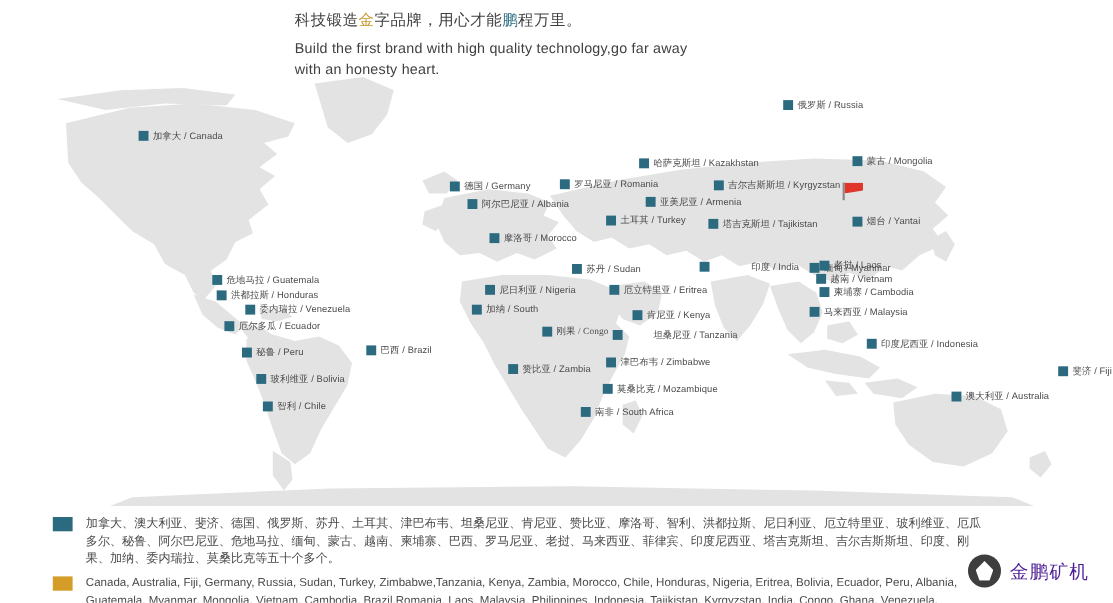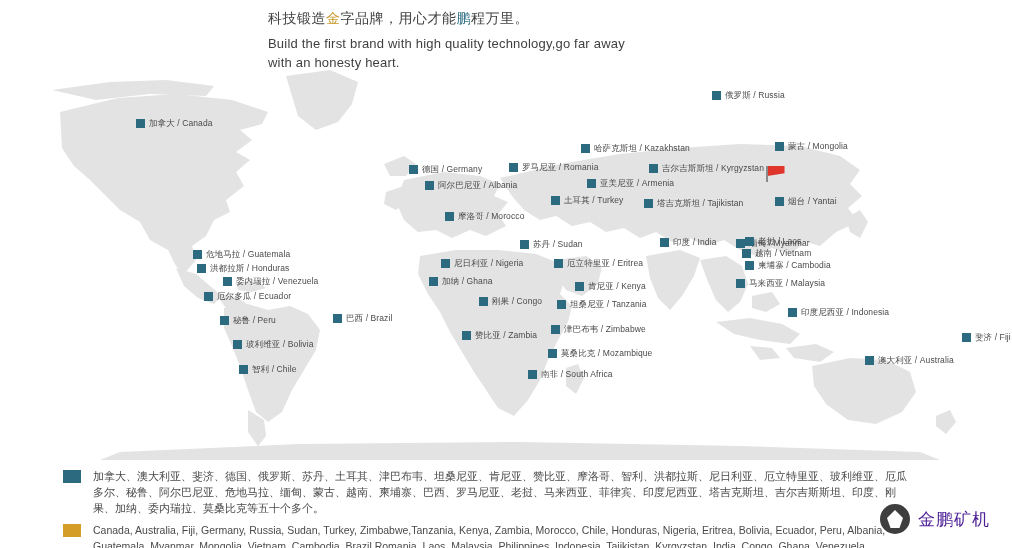--- a/index.html
+++ b/index.html
@@ -95,21 +95,20 @@
     position: absolute;
     left: 0; bottom: 0;
     width: 1012px; height: 88px;
     padding: 8px 0 0 0;
   }
   .legend-row {
     position: relative;
     display: flex;
     align-items: flex-start;
     margin-bottom: 6px;
-    padding-left: 15px;
   }
   .legend-swatch {
     width: 18px; height: 13px;
     margin-left: 48px;
     margin-right: 12px;
     flex: 0 0 auto;
     margin-top: 2px;
   }
   .sw-teal { background: #2c6a80; }
   .sw-gold { background: #d39d28; }
@@ -209,21 +208,21 @@
       </g>
     </svg>
 
     <div class="flag" style="left:766px; top:106px;">
       <span class="pole"></span>
       <span class="cloth" style="background: rgb(224, 53, 43);"></span>
     </div>
   </div>
 
   <div id="markers-layer">
-      <div class="marker" style="left: 136px; top: 118px;">
+      <div class="marker" style="left: 126px; top: 118px;">
         <span class="sq" style="background: rgb(44, 106, 128);"></span>
         <span class="lbl">加拿大 / Canada</span>
       </div>
       <div class="marker" style="left: 712px; top: 90px;">
         <span class="sq" style="background: rgb(44, 106, 128);"></span>
         <span class="lbl">俄罗斯 / Russia</span>
       </div>
       <div class="marker" style="left: 581px; top: 143px;">
         <span class="sq" style="background: rgb(44, 106, 128);"></span>
         <span class="lbl">哈萨克斯坦 / Kazakhstan</span>
@@ -269,21 +268,21 @@
         <span class="lbl">摩洛哥 / Morocco</span>
       </div>
       <div class="marker" style="left: 736px; top: 238px;">
         <span class="sq" style="background: rgb(44, 106, 128);"></span>
         <span class="lbl">缅甸 / Myanmar</span>
       </div>
       <div class="marker" style="left: 520px; top: 239px;">
         <span class="sq" style="background: rgb(44, 106, 128);"></span>
         <span class="lbl">苏丹 / Sudan</span>
       </div>
-      <div class="marker" style="left: 660px; top: 237px;">
+      <div class="marker" style="left: 636px; top: 237px; gap: 34px;">
         <span class="sq" style="background: rgb(44, 106, 128);"></span>
         <span class="lbl">印度 / India</span>
       </div>
       <div class="marker" style="left: 745px; top: 236px;">
         <span class="sq" style="background: rgb(44, 106, 128);"></span>
         <span class="lbl">老挝 / Laos</span>
       </div>
       <div class="marker" style="left: 193px; top: 249px;">
         <span class="sq" style="background: rgb(44, 106, 128);"></span>
         <span class="lbl">危地马拉 / Guatemala</span>
@@ -303,43 +302,43 @@
       <div class="marker" style="left: 554px; top: 258px;">
         <span class="sq" style="background: rgb(44, 106, 128);"></span>
         <span class="lbl">厄立特里亚 / Eritrea</span>
       </div>
       <div class="marker" style="left: 745px; top: 260px;">
         <span class="sq" style="background: rgb(44, 106, 128);"></span>
         <span class="lbl">柬埔寨 / Cambodia</span>
       </div>
       <div class="marker" style="left: 429px; top: 276px;">
         <span class="sq" style="background: rgb(44, 106, 128);"></span>
-        <span class="lbl">加纳 / Ghana</span>
+        <span class="lbl">加纳 / South</span>
       </div>
       <div class="marker" style="left: 223px; top: 276px;">
         <span class="sq" style="background: rgb(44, 106, 128);"></span>
         <span class="lbl">委内瑞拉 / Venezuela</span>
       </div>
       <div class="marker" style="left: 551px; top: 281px; padding-left: 24px;">
         <span class="sq" style="background: rgb(44, 106, 128);"></span>
         <span class="lbl">肯尼亚 / Kenya</span>
       </div>
       <div class="marker" style="left: 736px; top: 278px;">
         <span class="sq" style="background: rgb(44, 106, 128);"></span>
         <span class="lbl">马来西亚 / Malaysia</span>
       </div>
       <div class="marker" style="left: 204px; top: 291px;">
         <span class="sq" style="background: rgb(44, 106, 128);"></span>
         <span class="lbl">厄尔多瓜 / Ecuador</span>
       </div>
-      <div class="marker" style="left: 479px; top: 296px;">
+      <div class="marker" style="left: 493px; top: 296px; font-family: Liberation Serif, serif;">
         <span class="sq" style="background: rgb(44, 106, 128);"></span>
         <span class="lbl">刚果 / Congo</span>
       </div>
-      <div class="marker" style="left: 557px; top: 299px;">
+      <div class="marker" style="left: 557px; top: 299px; gap: 24px;">
         <span class="sq" style="background: rgb(44, 106, 128);"></span>
         <span class="lbl">坦桑尼亚 / Tanzania</span>
       </div>
       <div class="marker" style="left: 788px; top: 307px;">
         <span class="sq" style="background: rgb(44, 106, 128);"></span>
         <span class="lbl">印度尼西亚 / Indonesia</span>
       </div>
       <div class="marker" style="left: 220px; top: 315px;">
         <span class="sq" style="background: rgb(44, 106, 128);"></span>
         <span class="lbl">秘鲁 / Peru</span>

